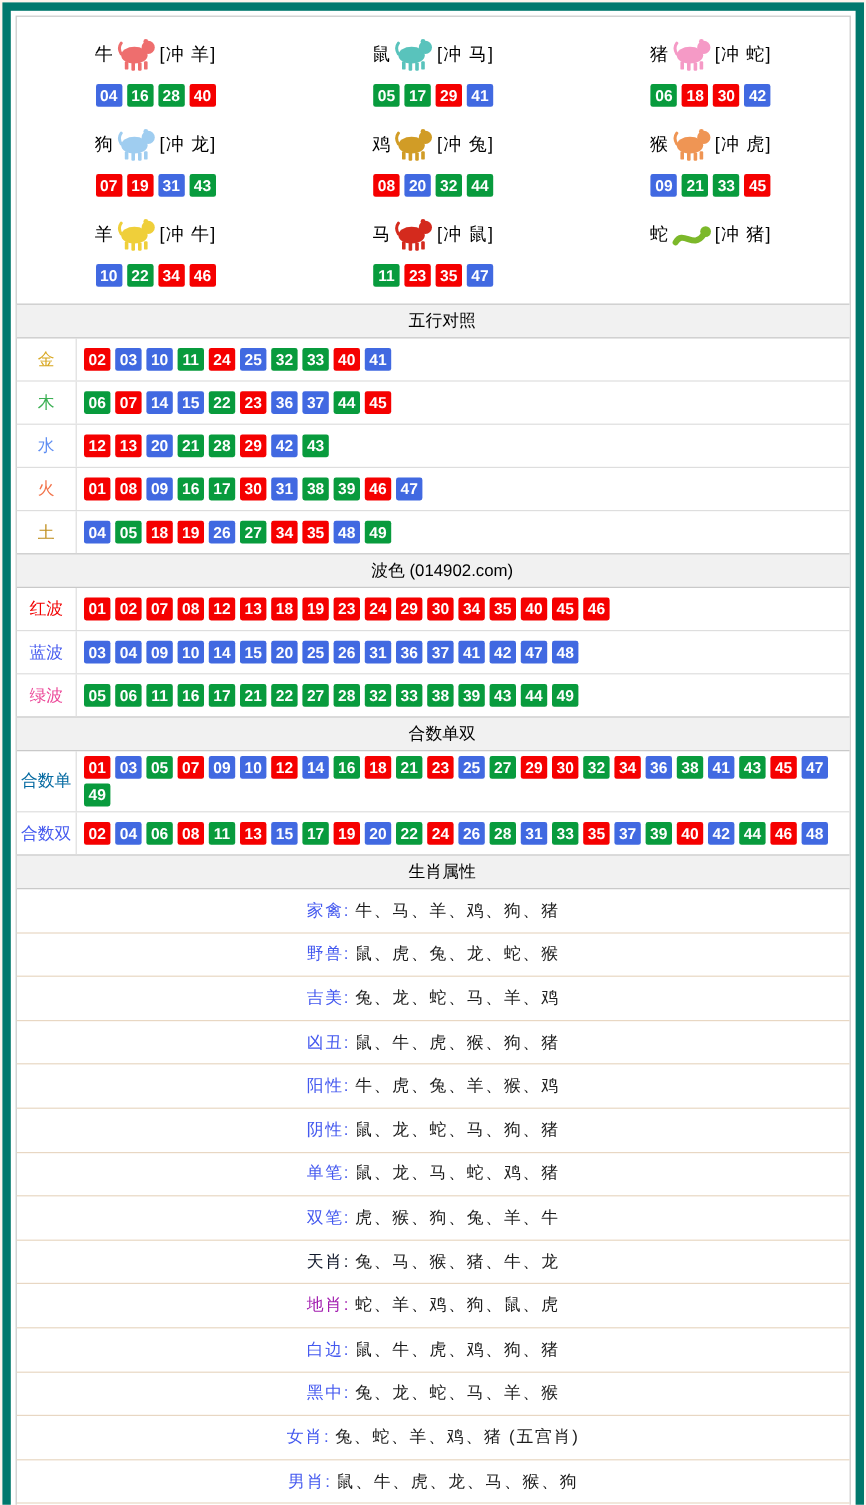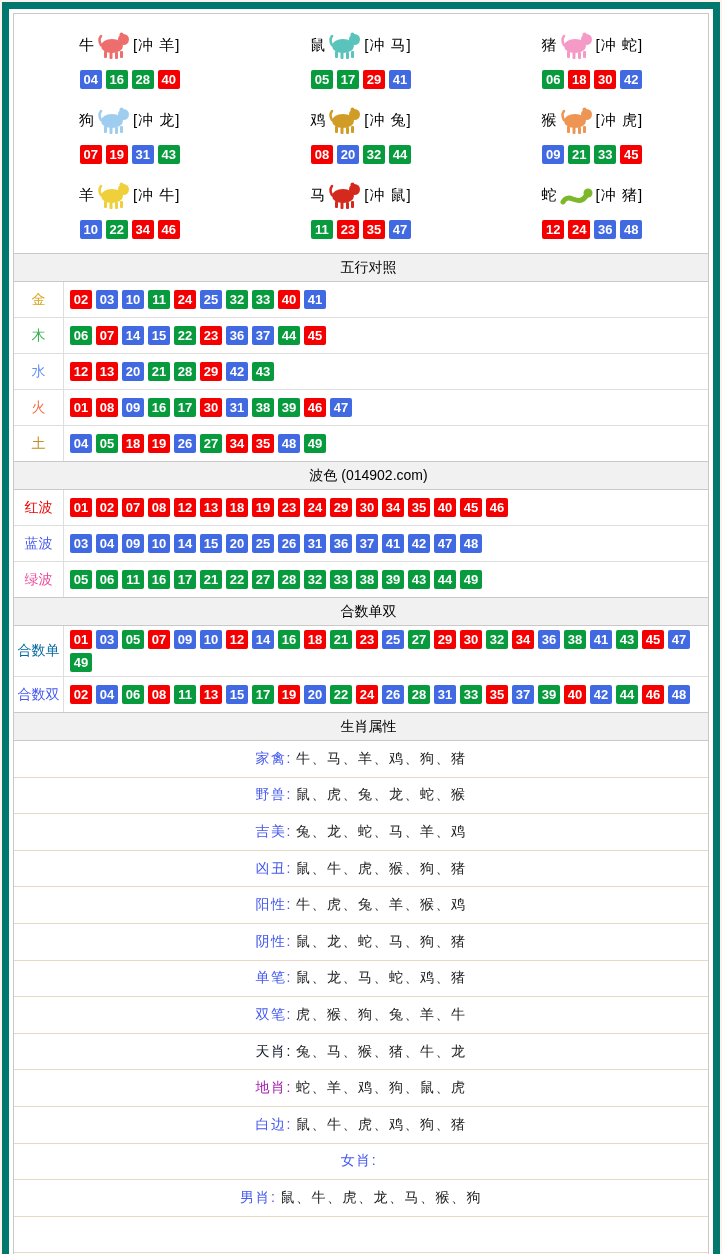--- a/index.html
+++ b/index.html
@@ -232,21 +232,20 @@
         </div>
         <div class="z-cell">
           <div class="z-title">
             <span class="z-animal">蛇</span>
             <svg class="z-icon" width="34" height="28" viewBox="0 0 34 28">
               <path d="M3 21 C 9 10, 18 27, 26 15" stroke="#7cb82a" stroke-width="5" fill="none" stroke-linecap="round"></path>
               <circle cx="28" cy="12" r="4.5" fill="#7cb82a"></circle>
             </svg>
             <span class="z-clash">[冲 猪]</span>
           </div>
-          <div class="z-nums"><span class="ball" style="background: rgb(245, 0, 0);">12</span><span class="ball" style="background: rgb(245, 0, 0);">24</span><span class="ball" style="background: rgb(65, 105, 225);">36</span><span class="ball" style="background: rgb(65, 105, 225);">48</span></div>
         </div>
       </div>
 
     <div class="section-header">五行对照</div>
     <div id="wuxingRows">
         <div class="num-row">
           <div class="row-label" style="color: rgb(216, 167, 33);">金</div>
           <div class="row-balls">
             <span class="ball" style="background: rgb(245, 0, 0);">02</span>
             <span class="ball" style="background: rgb(65, 105, 225);">03</span>
@@ -492,21 +491,26 @@
         </div>
         <div class="attr-row">
           <span class="attr-label" style="color: #a21caf;">地肖:</span>
           <span class="attr-value">蛇、羊、鸡、狗、鼠、虎</span>
         </div>
         <div class="attr-row">
           <span class="attr-label" style="color: rgb(68, 89, 239);">白边:</span>
           <span class="attr-value">鼠、牛、虎、鸡、狗、猪</span>
         </div>
         <div class="attr-row">
+          <span class="attr-label" style="color: rgb(68, 89, 239);">黑中:</span>
+          <span class="attr-value">兔、龙、蛇、马、羊、猴</span>
+        </div>
+        <div class="attr-row">
           <span class="attr-label" style="color: rgb(68, 89, 239);">女肖:</span>
+          <span class="attr-value">兔、蛇、羊、鸡、猪 (五宫肖)</span>
         </div>
         <div class="attr-row">
           <span class="attr-label" style="color: rgb(68, 89, 239);">男肖:</span>
           <span class="attr-value">鼠、牛、虎、龙、马、猴、狗</span>
         </div>
         <div class="attr-row"></div>
       </div>
 
   </div>
 </div>

